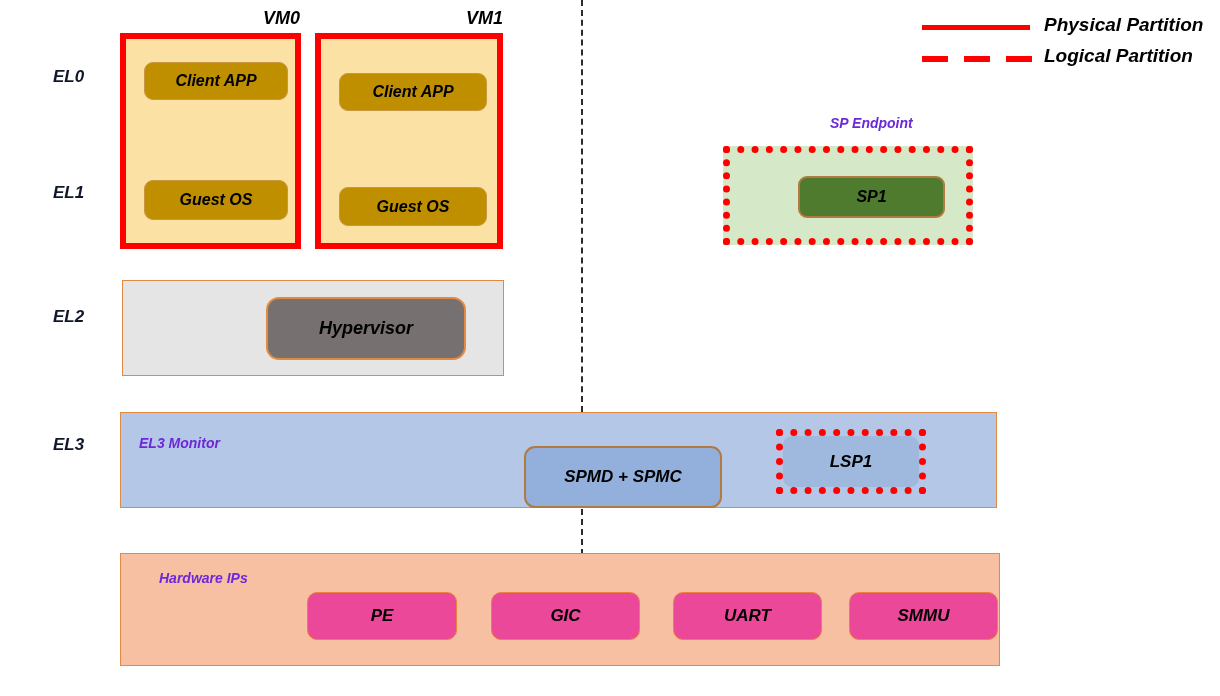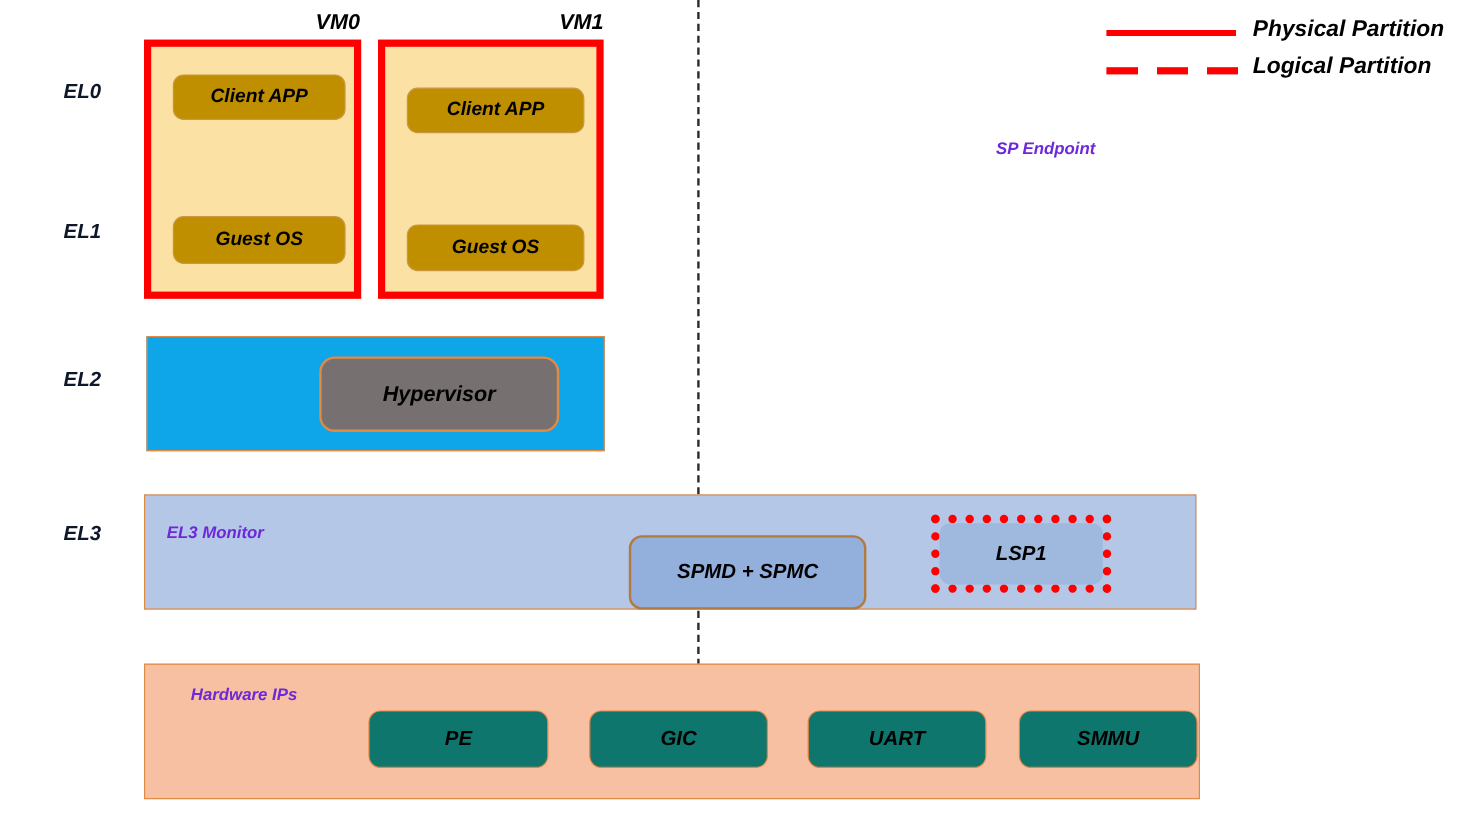--- a/index.html
+++ b/index.html
@@ -80,32 +80,32 @@
     font-size: 17px;
     margin-top: 16px;
   }
   .chip-blue-plain {
     background: #9EB8DE;
     border: none;
     border-radius: 9px;
     font-size: 17px;
   }
   .chip-orange {
-    background: #0f766e;
+    background: #ec4899;
     border: 1px solid #E8833C;
     border-radius: 10px;
     font-size: 17px;
   }
 
   
   .band {
     box-sizing: border-box;
     border: 1px solid #E18A43;
   }
-  .band-el2 { background: #0ea5e9; padding-left: 48px; }
+  .band-el2 { background: #e5e5e5; padding-left: 48px; }
   .band-el3 { background: #B4C7E7; padding-left: 28px; }
   .band-hw  { background: #F7C0A3; }
 
   
   .logical {
     box-sizing: border-box;
     border: 7px dotted #FF0000;
   }
   .sp-endpoint-fill { background: #D5E8C8; }
 
@@ -155,20 +155,23 @@
     <div class="abs chip chip-gold" style="left:18px; top:141px; width:144px; height:40px;">Guest OS</div>
   </div>
 
   <div class="abs vm-title" style="left:363px; top:8px; width:140px;">VM1</div>
   <div class="abs vm-box" style="left:315px; top:33px; width:188px; height:216px;">
     <div class="abs chip chip-gold" style="left:18px; top:34px; width:148px; height:38px;">Client APP</div>
     <div class="abs chip chip-gold" style="left:18px; top:148px; width:148px; height:39px;">Guest OS</div>
   </div>
 
   <div class="abs section-title" style="left:830px; top:115px;">SP Endpoint</div>
+  <div class="abs logical sp-endpoint-fill" style="left:723px; top:146px; width:250px; height:99px;">
+    <div class="abs chip chip-green" style="left:68px; top:23px; width:147px; height:42px; color:#000000;">SP1</div>
+  </div>
 
   <div class="abs band band-el2" style="left:122px; top:280px; width:382px; height:96px;">
     <div class="abs chip chip-gray" style="left:143px; top:16px; width:200px; height:63px;">Hypervisor</div>
   </div>
 
   <div class="abs band band-el3" style="left:120px; top:412px; width:877px; height:96px;">
     <div class="abs section-title" style="left:18px; top:22px;">EL3 Monitor</div>
     <div class="abs chip chip-blue" style="left:403px; top:17px; width:198px; height:62px;">SPMD + SPMC</div>
 
     <div class="abs logical" style="left:655px; top:16px; width:150px; height:65px;">

